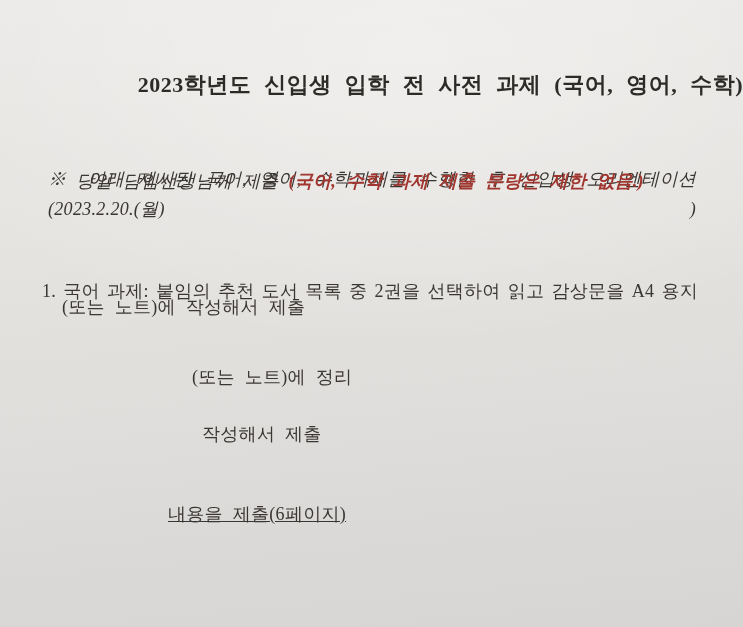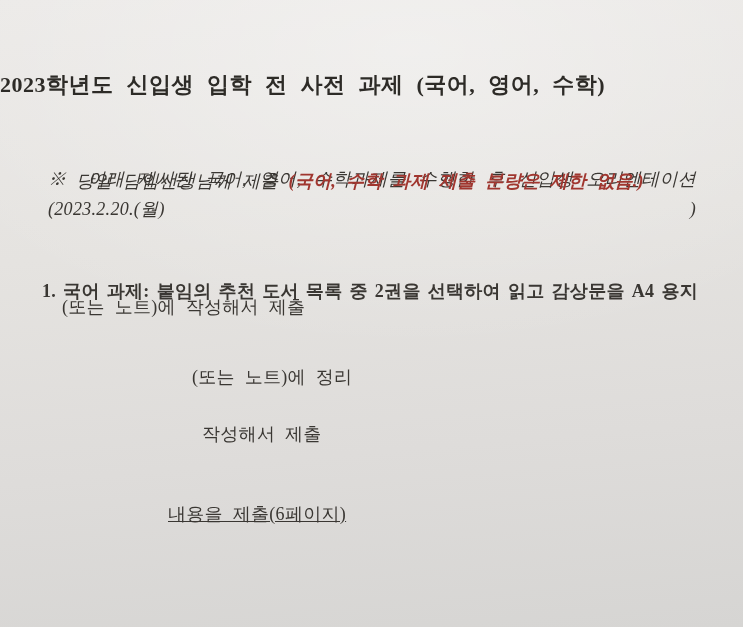--- a/index.html
+++ b/index.html
@@ -36,37 +36,37 @@
     margin-top: 28px;
   }
   .ws {
     word-spacing: 5px;
   }
   #doc-title {
     position: absolute;
     left: 0;
     right: 0;
     top: 70px;
-    text-align: left;
+    text-align: right;
     font-size: 22px;
     font-weight: bold;
     word-spacing: 7px;
     letter-spacing: 0.5px;
     color: var(--ink-strong);
   }
   .notice {
     font-style: italic;
   }
   #note-l1 { left: 48px; top: 136px; width: 648px; }
   #note-l2 { left: 76px; top: 166px; }
   .red {
     color: var(--red);
     font-weight: bold;
   }
-  #i1-l1 { left: 42px;  top: 248px; width: 656px; font-weight: bold; }
+  #i1-l1 { left: 42px;  top: 248px; width: 656px; }
   #i1-l2 { left: 62px;  top: 279px; margin-top: 13px; }
   #i2-l1 { left: 43px;  top: 333px; width: 655px; }
   #i2-l2 { left: 192px; top: 362px; }
   #i2-l3 { left: 166px; top: 391px; width: 517px; }
   #i2-l4 { left: 202px; top: 419px; }
   #i3-l1 { left: 42px;  top: 470px; width: 656px; }
   #i3-l2 { left: 168px; top: 499px; text-decoration: underline; }
 </style>
 </head>
 <body>

